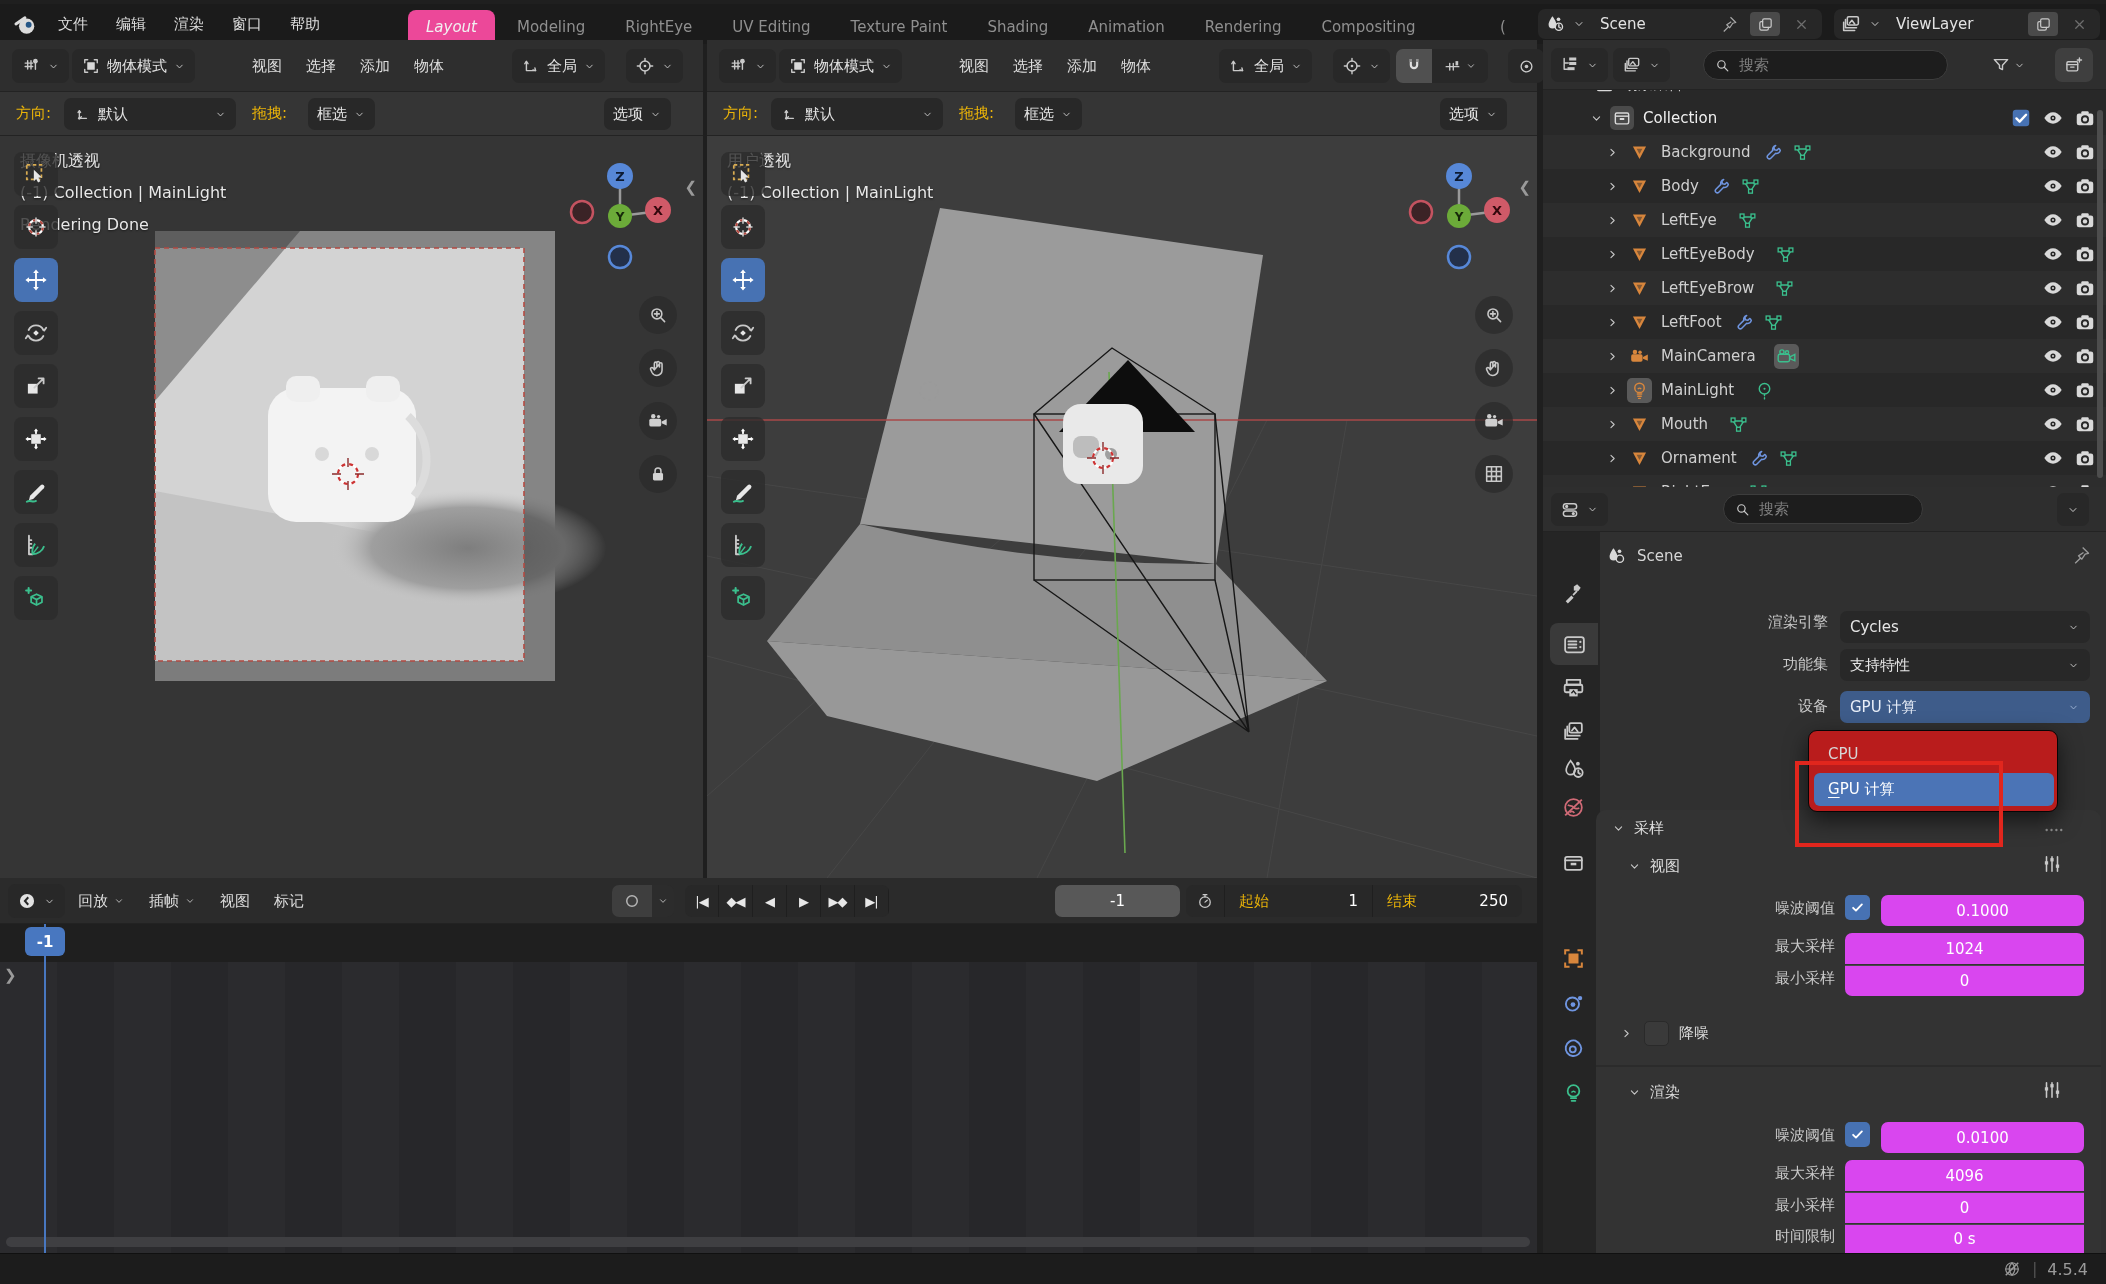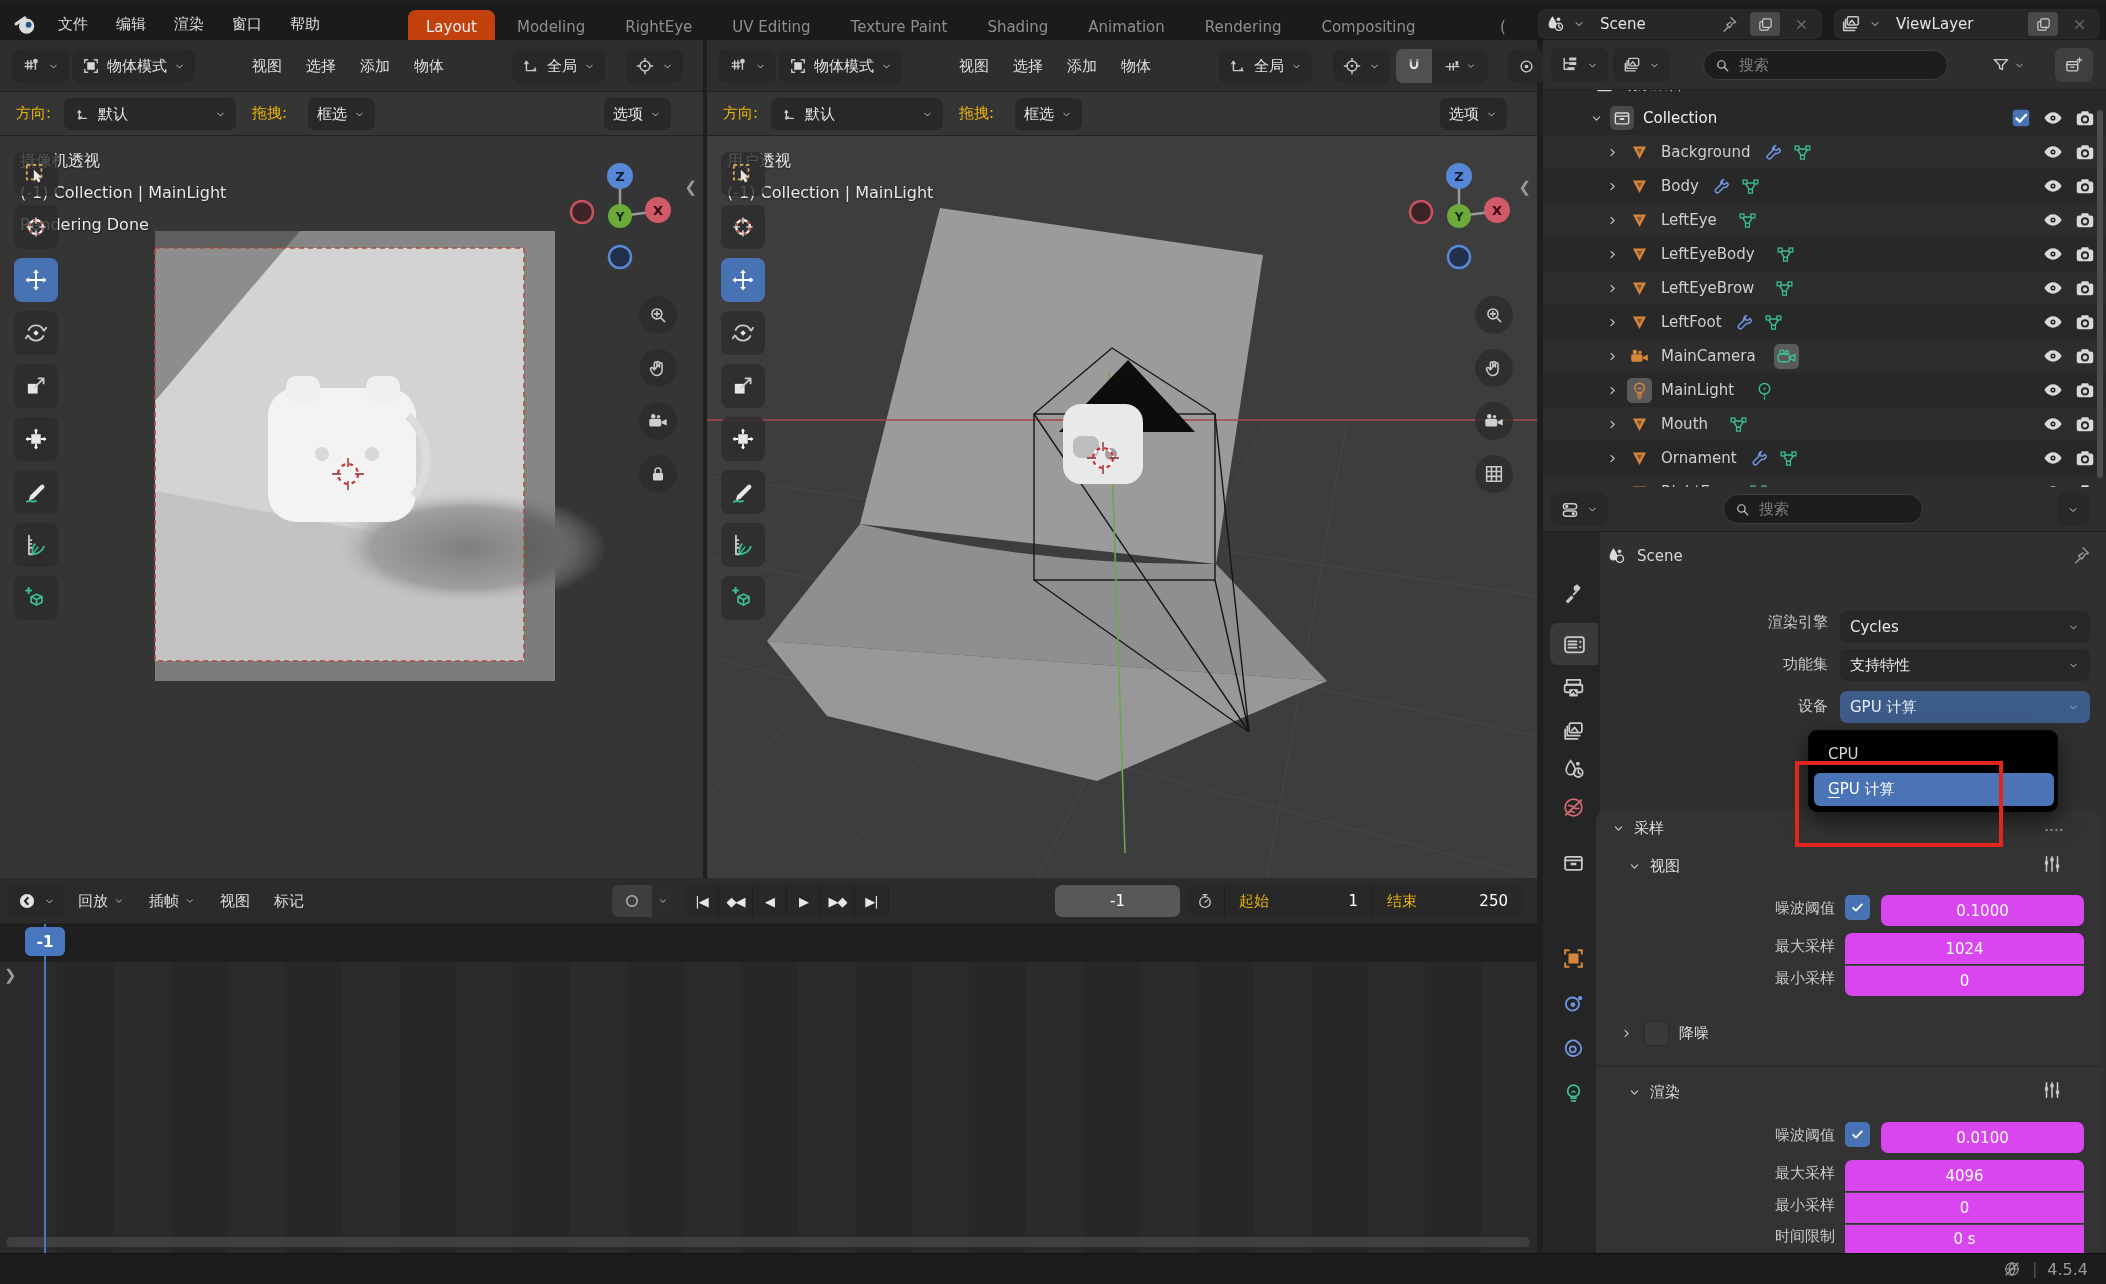--- a/index.html
+++ b/index.html
@@ -10,21 +10,21 @@
   .abs { position:absolute; }
   .flex { display:flex; align-items:center; }
   .ic { display:block; flex:0 0 auto; }
   .st { fill:none; stroke:#c9c9c9; stroke-width:1.7; stroke-linecap:round; stroke-linejoin:round; }
   .stw { fill:none; stroke:#fff; stroke-width:1.7; stroke-linecap:round; }
   
   #topbar { position:absolute; left:0; top:4px; width:2106px; height:40px; background:#1b1b1b; }
   .topmenu { padding:0 14px; height:40px; display:flex; align-items:center; color:#dedede; cursor:default; }
   .wstab { padding:0 18px; height:34px; margin-top:6px; display:flex; align-items:center; color:#8f8f8f;
            border-radius:8px 8px 0 0; white-space:nowrap; }
-  .wstab.active { background:#c2410c; color:#f1f1f1; }
+  .wstab.active { background:#ec4899; color:#f1f1f1;font-style:italic; }
   .idwidget { background:#272727; border-radius:7px; height:30px; display:flex; align-items:center; padding:0 6px; gap:6px; }
   .idwidget .nm { color:#e3e3e3; padding:0 8px; }
   .minibtn { width:30px; height:24px; border-radius:4px; display:flex; align-items:center; justify-content:center; }
   .minibtn.lit { background:#4a4a4a; }
   
   .ed-header { background:#2e2e2e; border-bottom:1px solid #232323; }
   .ed-tools  { background:#353535; border-bottom:1px solid #232323; }
   .hbtn { background:#282828; border-radius:7px; height:34px; display:flex; align-items:center; gap:6px; padding:0 9px; color:#e3e3e3; white-space:nowrap; }
   .hmenu { padding:0 12px; color:#dedede; height:34px; display:flex; align-items:center; white-space:nowrap; }
   .lbl { color:#eab308; white-space:nowrap; }
@@ -51,21 +51,21 @@
   .ptab { position:absolute; left:5px; width:50px; height:42px; display:flex; align-items:center; justify-content:center; }
   .ptab.active { background:#3a3a3a; border-radius:8px 0 0 8px; left:7px; width:48px; }
   .prow-label { position:absolute; text-align:right; color:#c9c9c9; }
   .pfield { position:absolute; background:#282828; border-radius:7px; height:32px; display:flex; align-items:center; color:#e6e6e6; padding:0 10px; }
   .pfield .grow { flex:1; }
   .valfield { position:absolute; background:#d946ef; display:flex; align-items:center; justify-content:center; color:#fff; height:31px; }
   .chk { position:absolute; width:25px; height:25px; border-radius:5px; background:#4772b3; display:flex; align-items:center; justify-content:center; }
   .chk svg { display:block; }
   .chk.off { background:#3a3a3a; border:1px solid #2a2a2a; }
   .panel-head { position:absolute; display:flex; align-items:center; gap:8px; color:#dedede; }
-  #dev-menu { position:absolute; background:#000000; border:1px solid #060606; border-radius:9px; box-shadow:0 8px 22px rgba(0,0,0,.6); z-index:30; }
+  #dev-menu { position:absolute; background:#b91c1c; border:1px solid #060606; border-radius:9px; box-shadow:0 8px 22px rgba(0,0,0,.6); z-index:30; }
   .dmopt { position:absolute; left:5px; width:240px; height:33px; display:flex; align-items:center; padding:0 14px; color:#d6d6d6; border-radius:6px; }
   .dmopt.sel { background:#4b74b6; color:#fff; }
   .dmopt u { text-underline-offset:3px; }
   #red-box { position:absolute; border:4px solid #e1261d; z-index:40; }
   
   #timeline-header { background:#2b2b2b; border-bottom:1px solid #222; }
   #ruler { background:#2e2e2e; border-bottom:1px solid #242424; }
   .tick { position:absolute; top:7px; transform:translateX(-50%); color:#9b9b9b; font-size:15px; }
   #tl-body { background:#27272a;
      background-image:repeating-linear-gradient(90deg,#2b2b2e 0 57px,#27272a 57px 114px); }

